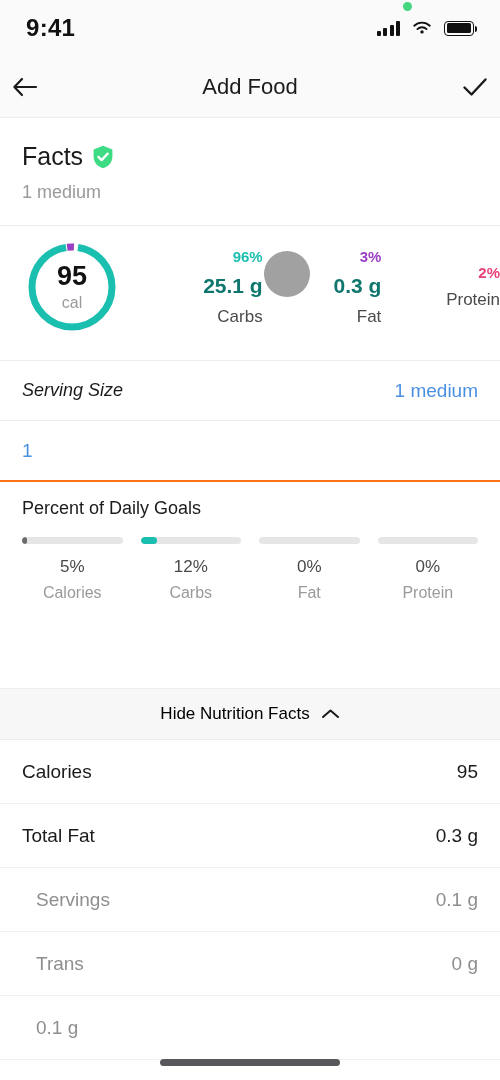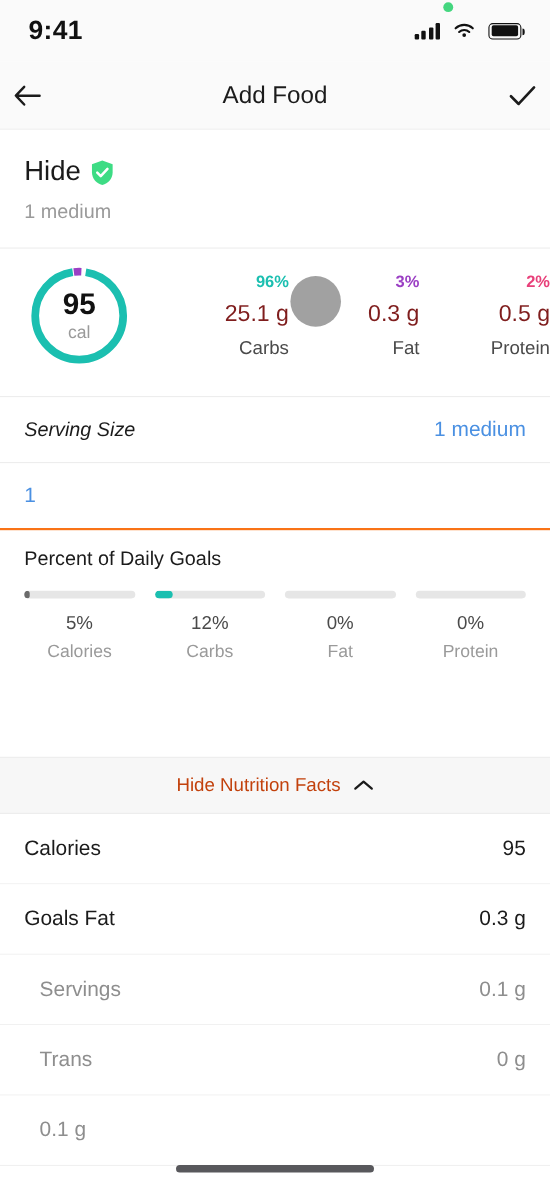--- a/index.html
+++ b/index.html
@@ -64,21 +64,21 @@
   .ring { position:relative; width:94px; height:94px; }
   .ring svg { display:block; transform:rotate(-90deg); }
   .ring-center {
     position:absolute; inset:0; display:flex; flex-direction:column;
     align-items:center; justify-content:center; line-height:1;
   }
   .ring-val { font-size:27px; font-weight:700; color:#111; }
   .ring-unit { font-size:16px; color:#9a9a9a; margin-top:5px; }
   .macro { flex:1; text-align:right; }
   .macro-pct { font-size:15px; font-weight:600; margin-bottom:9px; }
-  .macro-val { font-size:21px; font-weight:400; color:#7f1d1d; }
+  .macro-val { font-size:21px; font-weight:700; color:#0f766e; }
   .macro-lbl { font-size:17px; color:#4a4a4a; margin-top:9px; }
 
   
   .row {
     display:flex; align-items:center; justify-content:space-between;
     padding:0 22px; height:60px; border-top:1px solid #ededed; background:#fff;
   }
   .row-label { font-size:18px; color:#1b1b1b;font-style:italic; }
   .row-value { font-size:19px; }
 
@@ -93,21 +93,21 @@
   .goal-lbl { margin-top:7px; font-size:16px; color:#9a9a9a; }
 
   .spacer { height:64px; background:#fff; }
 
   
   .facts-toggle {
     height:52px; background:#f7f7f7;
     display:flex; align-items:center; justify-content:center; gap:11px;
     border-top:1px solid #ededed; border-bottom:1px solid #ededed;
   }
-  .facts-toggle span { font-size:17px; color:#c2410c; }
+  .facts-toggle span { font-size:17px; color:#000000; }
   .fact-row {
     display:flex; align-items:center; justify-content:space-between;
     padding:0 22px; height:64px; border-bottom:1px solid #f0f0f0; background:#fff;
   }
   .fact-row.sub { padding-left:36px; }
   .fact-name { font-size:19px; color:#1b1b1b; }
   .fact-amt  { font-size:19px; color:#1b1b1b; }
   .fact-row.sub .fact-name, .fact-row.sub .fact-amt { color:#8e8e8e; }
 
   
@@ -156,21 +156,21 @@
     <div class="nav-title">Add Food</div>
     <div class="icon-btn">
       <svg width="26" height="22" viewBox="0 0 26 22">
         <path d="M2.5 11.5 9.5 18.5 23.5 3.5" stroke="#1b1b1b" stroke-width="2.4" fill="none" stroke-linecap="round" stroke-linejoin="round"></path>
       </svg>
     </div>
   </div>
 
   <div class="food-head">
     <div class="food-name-row">
-      <div class="food-name">Hide</div>
+      <div class="food-name">Facts</div>
       <svg class="verified" viewBox="0 0 22 24">
         <path d="M11 .8 1.6 4.4v7.2c0 5.9 4 10.3 9.4 11.6 5.4-1.3 9.4-5.7 9.4-11.6V4.4L11 .8z" fill="#3ddc84"></path>
         <path d="M6.4 11.9 9.6 15.1 15.7 8.6" stroke="#fff" stroke-width="2.3" fill="none" stroke-linecap="round" stroke-linejoin="round"></path>
       </svg>
     </div>
     <div class="food-sub">1 medium</div>
   </div>
 
   <div class="macros">
     <div class="ring-wrap">
@@ -191,21 +191,20 @@
       <div class="macro-val">25.1 g</div>
       <div class="macro-lbl">Carbs</div>
     </div>
     <div class="macro">
       <div class="macro-pct" style="color:#9b3fc4">3%</div>
       <div class="macro-val">0.3 g</div>
       <div class="macro-lbl">Fat</div>
     </div>
     <div class="macro">
       <div class="macro-pct" style="color:#e8407a">2%</div>
-      <div class="macro-val">0.5 g</div>
       <div class="macro-lbl">Protein</div>
     </div>
   </div>
 
   <div class="row">
     <div class="row-label">Serving Size</div>
     <div class="row-value" style="color:#4a90e2">1 medium</div>
   </div>
 
   <div class="row">
@@ -253,21 +252,21 @@
     <svg width="19" height="12" viewBox="0 0 19 12">
       <path d="M2 9 9.5 2.5 17 9" stroke="#1b1b1b" stroke-width="2" fill="none" stroke-linecap="round" stroke-linejoin="round"></path>
     </svg>
   </div>
 
   <div class="fact-row">
     <div class="fact-name">Calories</div>
     <div class="fact-amt">95</div>
   </div>
   <div class="fact-row">
-    <div class="fact-name">Goals Fat</div>
+    <div class="fact-name">Total Fat</div>
     <div class="fact-amt">0.3 g</div>
   </div>
   <div class="fact-row sub">
     <div class="fact-name">Servings</div>
     <div class="fact-amt">0.1 g</div>
   </div>
   <div class="fact-row sub">
     <div class="fact-name">Trans</div>
     <div class="fact-amt">0 g</div>
   </div>

